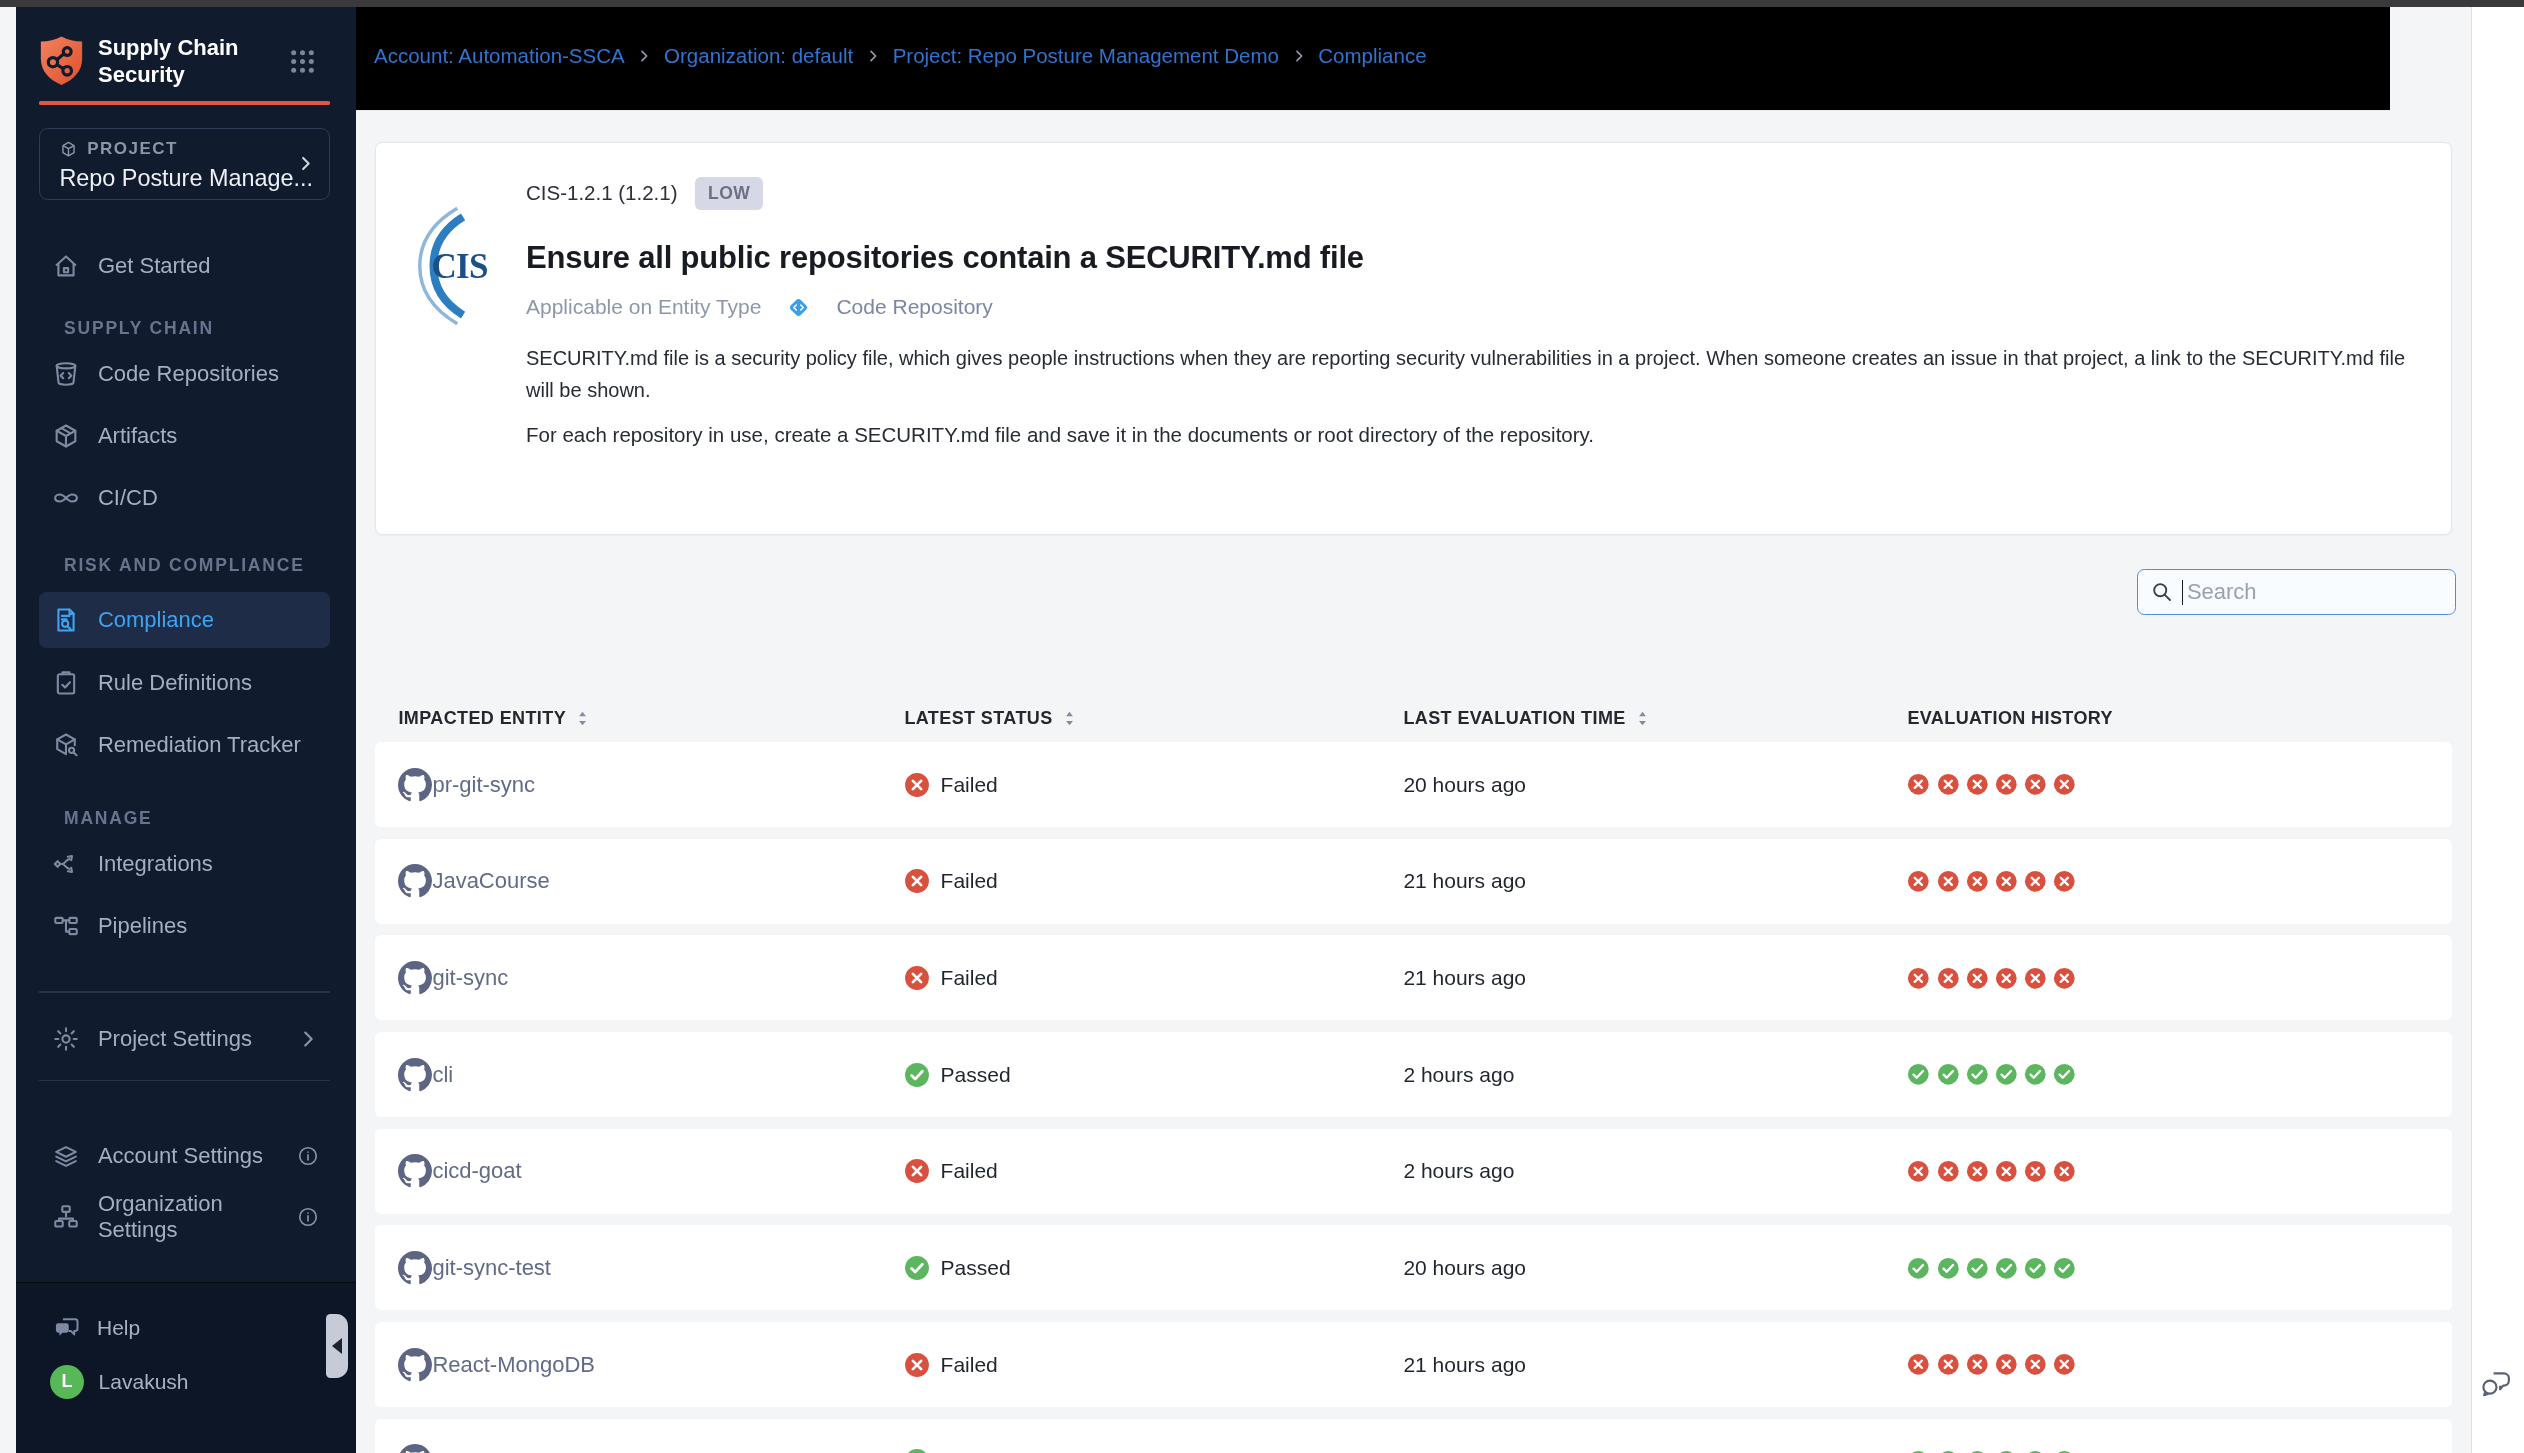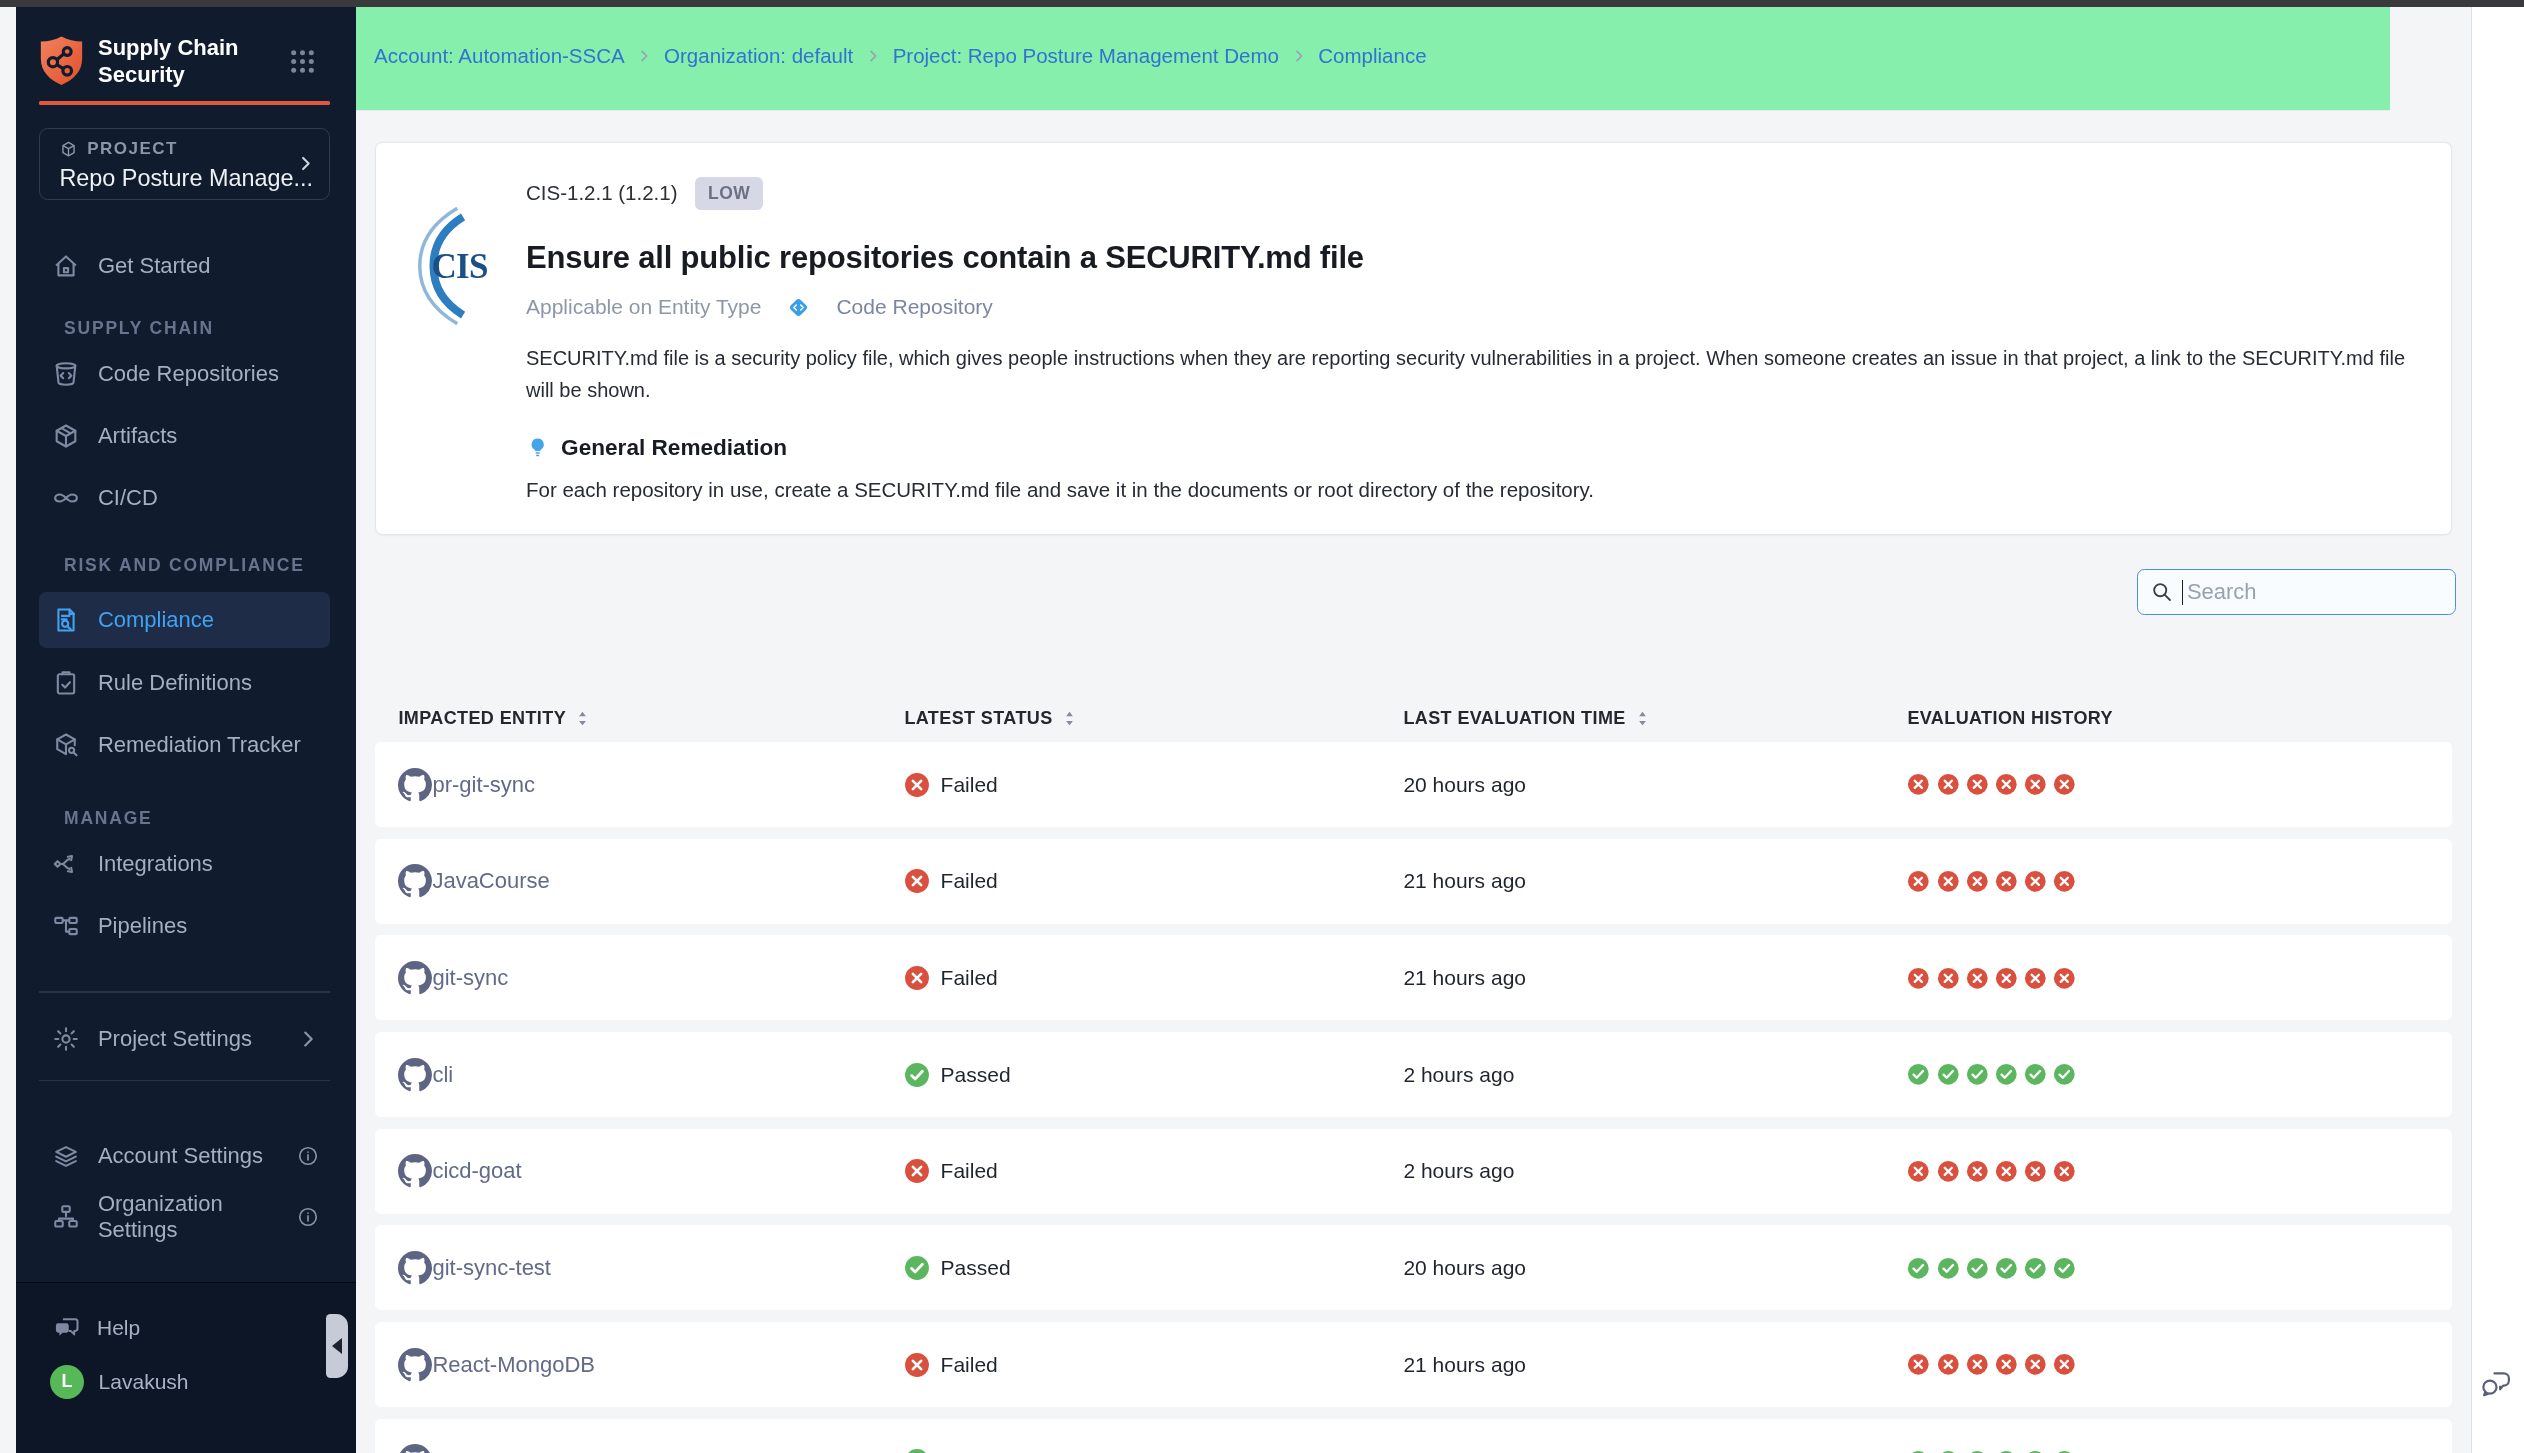--- a/index.html
+++ b/index.html
@@ -30,21 +30,21 @@
   .help-row{display:flex;align-items:center;gap:16px;margin:31px 0 0 37px;color:#aab1c4;font-size:21px;cursor:pointer;}
   .help-row .icn{width:28px;height:28px;color:#7f89a2;}
   .user-row{display:flex;align-items:center;gap:14.6px;margin:23.4px 0 0 34px;color:#aab1c4;font-size:21px;cursor:pointer;}
   .avatar{width:34px;height:34px;border-radius:50%;background:#57b857;color:#fff;font-size:18px;font-weight:bold;
     display:flex;align-items:center;justify-content:center;}
   .collapse-handle{position:absolute;left:326px;top:1314px;width:22px;height:64px;background:#c6cbd7;
     border-radius:4.4px 11.7px 11.7px 4.4px;z-index:55;display:flex;align-items:center;justify-content:center;cursor:pointer;}
   .collapse-handle .tri{width:0;height:0;border-top:8px solid transparent;border-bottom:8px solid transparent;border-right:10.2px solid #1c2230;}
 
   
-  .main-top{position:absolute;left:340px;top:6.6px;width:2050px;height:103px;background:#86efac;border-bottom:0.7px solid #e7eaee;z-index:10;}
+  .main-top{position:absolute;left:340px;top:6.6px;width:2050px;height:103px;background:#000000;border-bottom:0.7px solid #e7eaee;z-index:10;}
   .breadcrumb{position:absolute;left:34px;top:37px;display:flex;align-items:center;gap:11.7px;font-size:20.5px;}
   .crumb{color:#3173d1;cursor:pointer;white-space:nowrap;}
   .crumb-sep{width:16px;height:16px;color:#98a0ae;}
   .content-bg{position:absolute;left:340px;top:110px;width:2184px;height:1344px;background:#f4f5f7;}
 
   .right-gutter{position:absolute;left:2471px;top:6.6px;width:54px;height:1447px;background:#fff;border-left:0.7px solid #dde0e6;z-index:45;}
   .chat-launcher{position:absolute;left:7.3px;top:1359px;width:35px;height:35px;color:#5b6076;cursor:pointer;}
 
   
   .rule-card{position:absolute;left:375px;top:142px;width:2077px;height:393px;background:#fff;border:0.7px solid #e3e6eb;
@@ -365,30 +365,20 @@
         <span>Applicable on Entity Type</span>
         <span style="width:25px;height:25px;display:inline-block">
           <svg viewBox="0 0 36 36">
               <rect x="8" y="8" width="20" height="20" rx="5" transform="rotate(45 18 18)" fill="#3b9fe8"></rect>
             <path d="M14.8 14.5l-3.6 3.5 3.6 3.5M21.2 14.5l3.6 3.5-3.6 3.5" stroke="#fff" stroke-width="2.1" fill="none" stroke-linecap="round" stroke-linejoin="round"></path>
             </svg>
         </span>
         <span class="entity-type">Code Repository</span>
       </div>
       <p class="rc-desc" style="margin-bottom:0">SECURITY.md file is a security policy file, which gives people instructions when they are reporting security vulnerabilities in a project. When someone creates an issue in that project, a link to the SECURITY.md file will be shown.</p>
-      <div class="rc-remed-h">
-        <span style="width:23.4px;height:23.4px;display:inline-block">
-          <svg viewBox="0 0 24 24" fill="#42a5e8">
-              <path d="M12 2.5a6.2 6.2 0 00-3.4 11.4c.6.4.9 1 .9 1.6h5c0-.6.3-1.2.9-1.6A6.2 6.2 0 0012 2.5z"></path>
-            <rect x="9.7" y="16.6" width="4.6" height="1.7" rx=".85"></rect>
-              <rect x="10.3" y="19.3" width="3.4" height="1.6" rx=".8"></rect>
-            </svg>
-        </span>
-        <span>General Remediation</span>
-      </div>
       <p class="rc-remed-t" style="margin-bottom:0">For each repository in use, create a SECURITY.md file and save it in the documents or root directory of the repository.</p>
     </div>
   </section>
 
   <div class="search-box">
     <span class="mag">
       <svg viewBox="0 0 24 24" fill="none" stroke="currentColor" stroke-width="1.9" stroke-linecap="round">
         <circle cx="10.5" cy="10.5" r="6.2"></circle>
           <path d="M15.2 15.2L20.5 20.5"></path>
         </svg>

